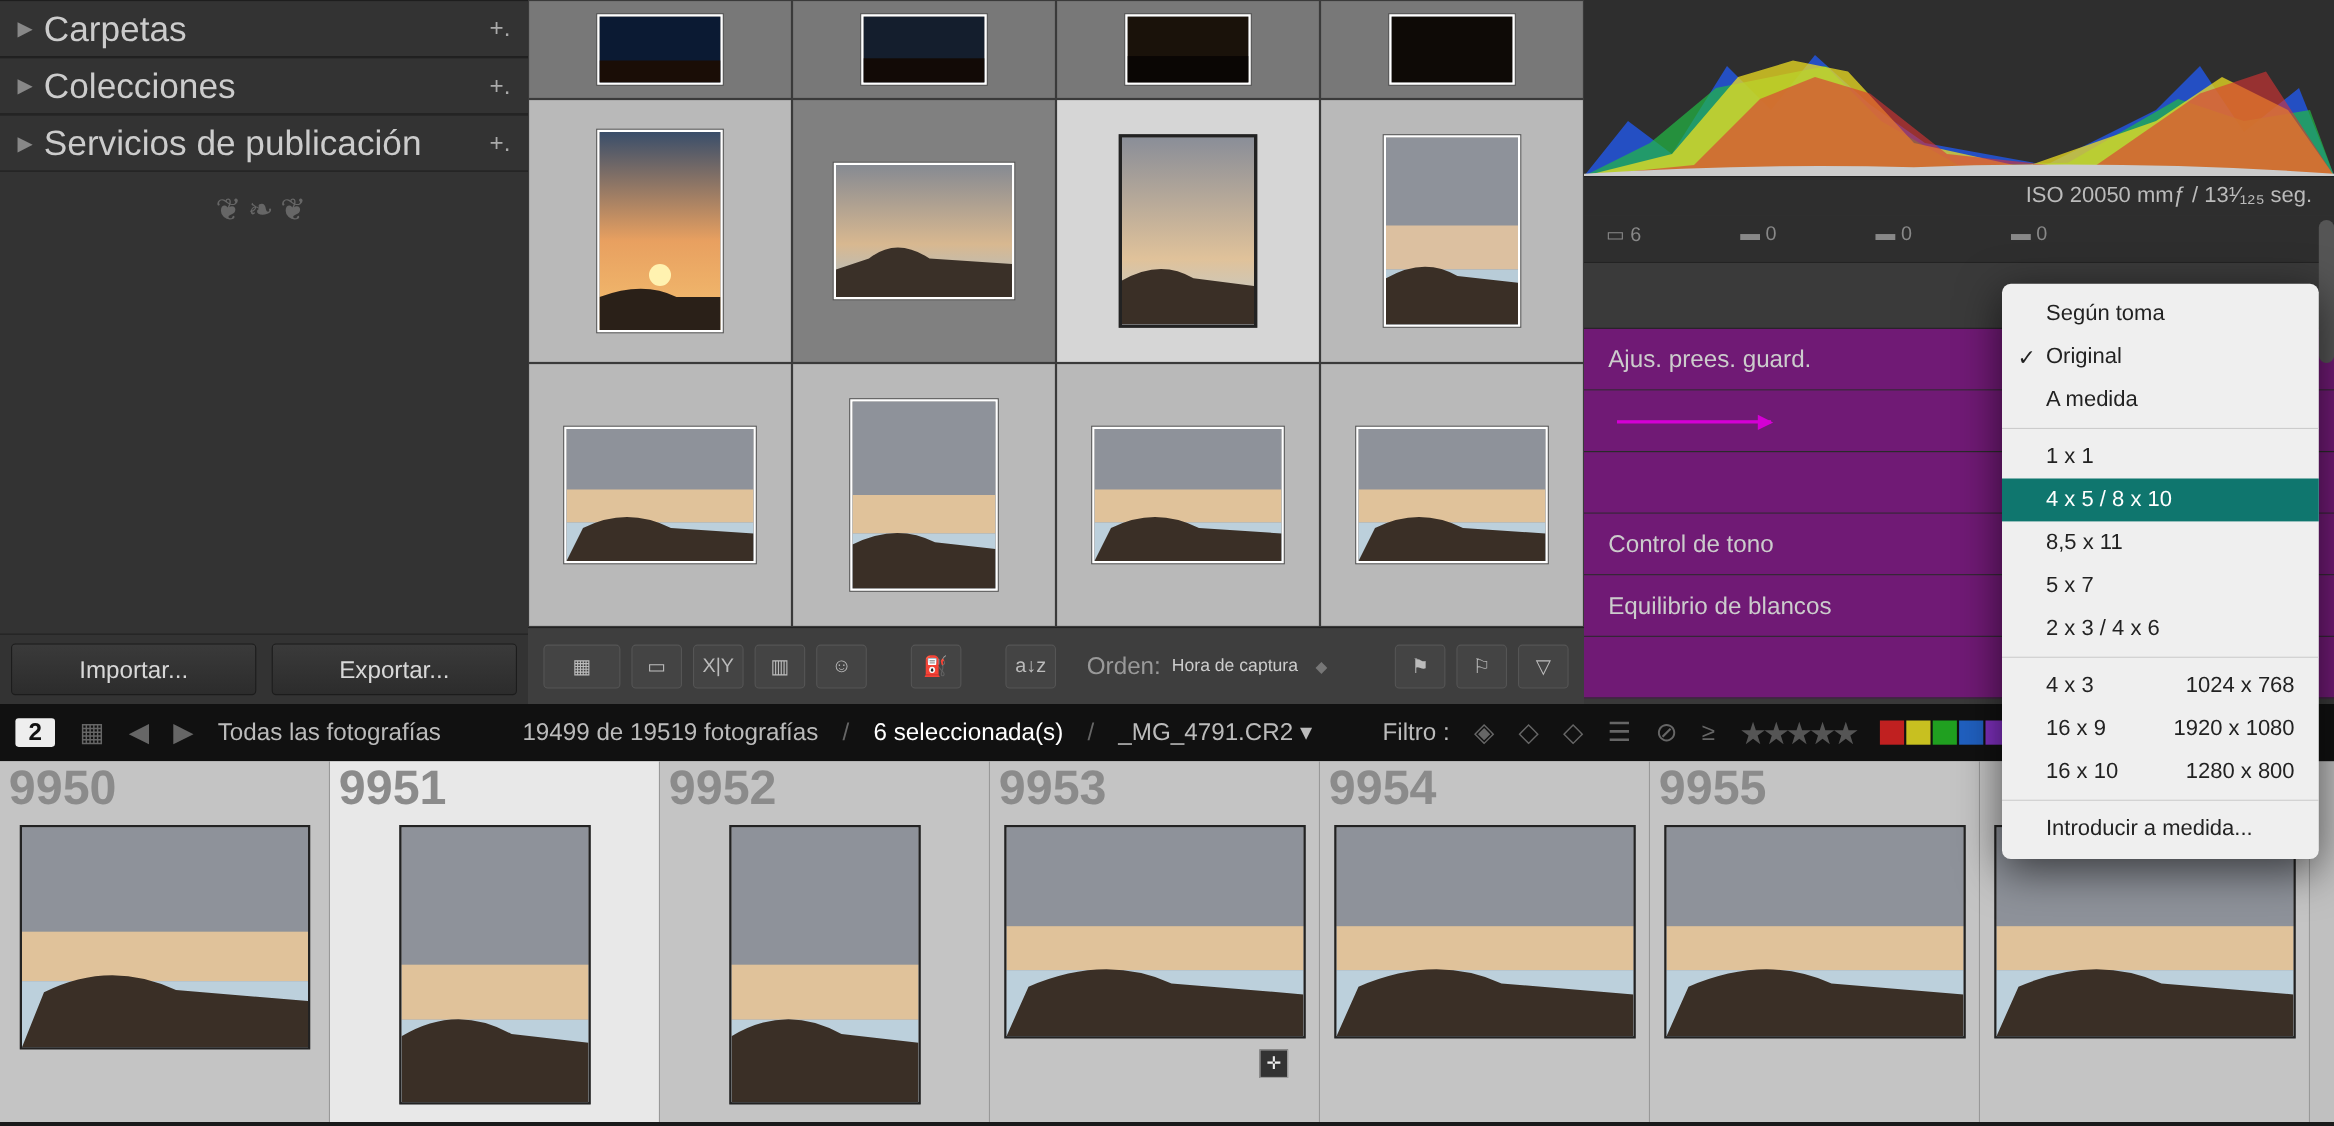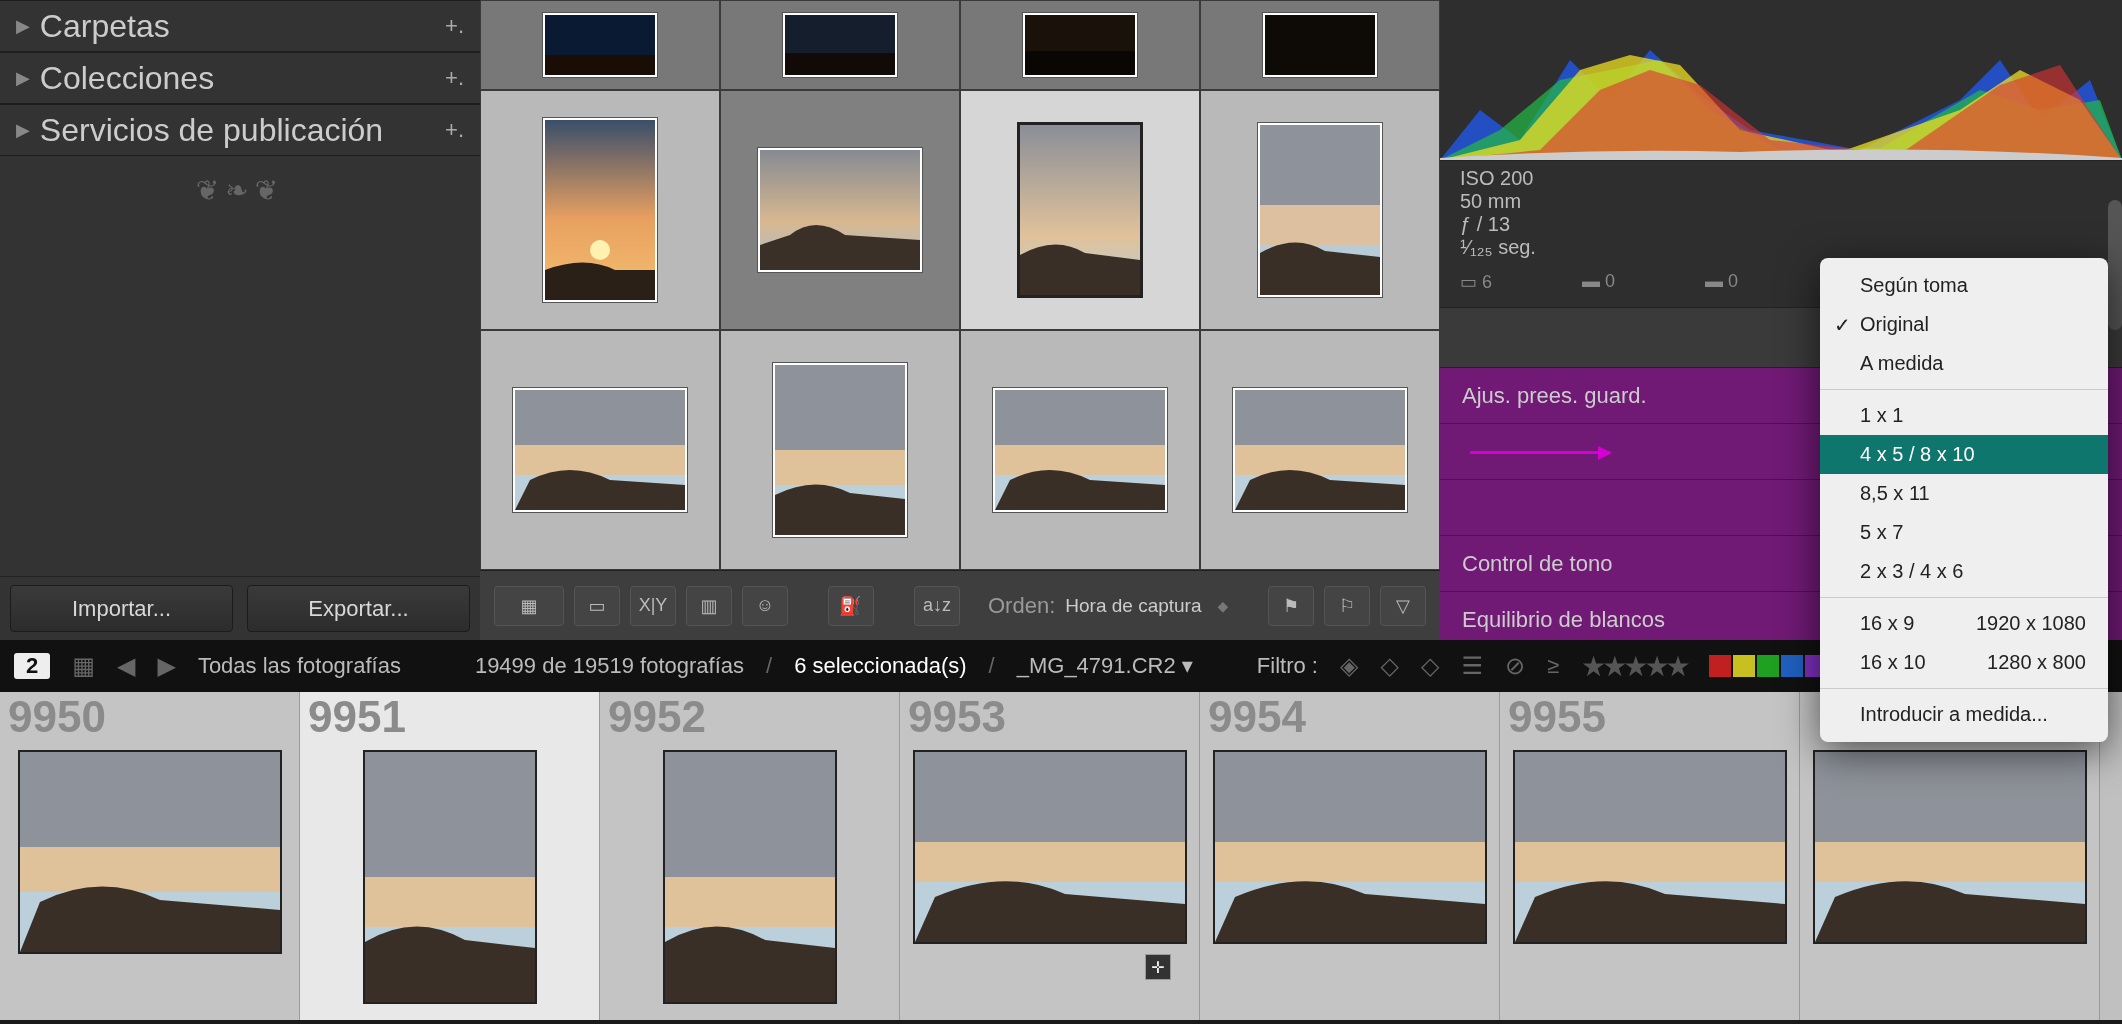--- a/index.html
+++ b/index.html
@@ -34,28 +34,28 @@
 .thumb svg { display:block; }
 .cell.sel .thumb { border:3px solid #222; box-shadow:0 0 0 2px #fff inset; }
 
 
 #gridbar { position:absolute; left:0; bottom:0; width:100%; height:70px; background:#3e3e3e;
   display:flex; align-items:center; gap:10px; padding:0 14px; border-top:1px solid #222;}
 .tool { width:46px; height:40px; border:1px solid #555; border-radius:4px; background:#444;
   display:flex; align-items:center; justify-content:center; color:#bbb; font-size:18px; cursor:pointer;}
 .tool.wide { width:70px; }
 #orden-lbl { font-size:22px; color:#999; margin-left:18px; }
-#orden-val { font-size:19px; color:#ccc; }
+#orden-val { font-size:16px; color:#ccc; }
 #orden-caret { color:#777; font-size:14px; margin-left:6px; }
 
 
 #right { position:absolute; left:1440px; top:0; width:682px; height:640px; background:#393939; }
 #histo { height:160px; background:#2e2e2e; position:relative; overflow:hidden; }
-#meta { display:flex; justify-content:center; padding:6px 20px; font-size:20px; color:#bbb;
-  background:#2e2e2e; border-top:1px solid #222;flex-direction:column; }
+#meta { display:flex; justify-content:flex-end; padding:6px 20px; font-size:20px; color:#bbb;
+  background:#2e2e2e; border-top:1px solid #222; }
 #meta2 { display:flex; gap:90px; padding:6px 20px 14px; font-size:18px; color:#888; background:#2e2e2e; }
 #quick-hdr { text-align:right; font-size:26px; color:#ddd; padding:14px 26px; border-top:1px solid #222;
   border-bottom:1px solid #222; background:#3a3a3a; }
 .qrow { height:56px; display:flex; align-items:center; padding:0 22px; font-size:22px; color:#ccc;
   border-bottom:1px solid #2a2a2a; background:#701a75; justify-content:flex-end;}
 .qrow.left-al { justify-content:flex-start; }
 #arrow-annot { position:absolute; height:3px; background:#d400d4; }
 #arrow-annot::after { content:""; position:absolute; right:-2px; top:-5px;
   border-left:14px solid #d400d4; border-top:7px solid transparent; border-bottom:7px solid transparent; }
 
@@ -445,20 +445,24 @@
   <div class="mrow chk">Original</div>
   <div class="mrow">A medida</div>
   <div class="msep"></div>
   <div class="mrow">1 x 1</div>
   <div class="mrow hl">4 x 5   /   8 x 10</div>
   <div class="mrow">8,5 x 11</div>
   <div class="mrow">5 x 7</div>
   <div class="mrow">2 x 3   /   4 x 6</div>
   <div class="msep"></div>
   <div class="mrow">
+        <span>4 x 3</span>
+        <span>1024 x 768</span>
+      </div>
+  <div class="mrow">
         <span>16 x 9</span>
         <span>1920 x 1080</span>
       </div>
   <div class="mrow">
         <span>16 x 10</span>
         <span>1280 x 800</span>
       </div>
   <div class="msep"></div>
   <div class="mrow">Introducir a medida...</div>
 </div>

